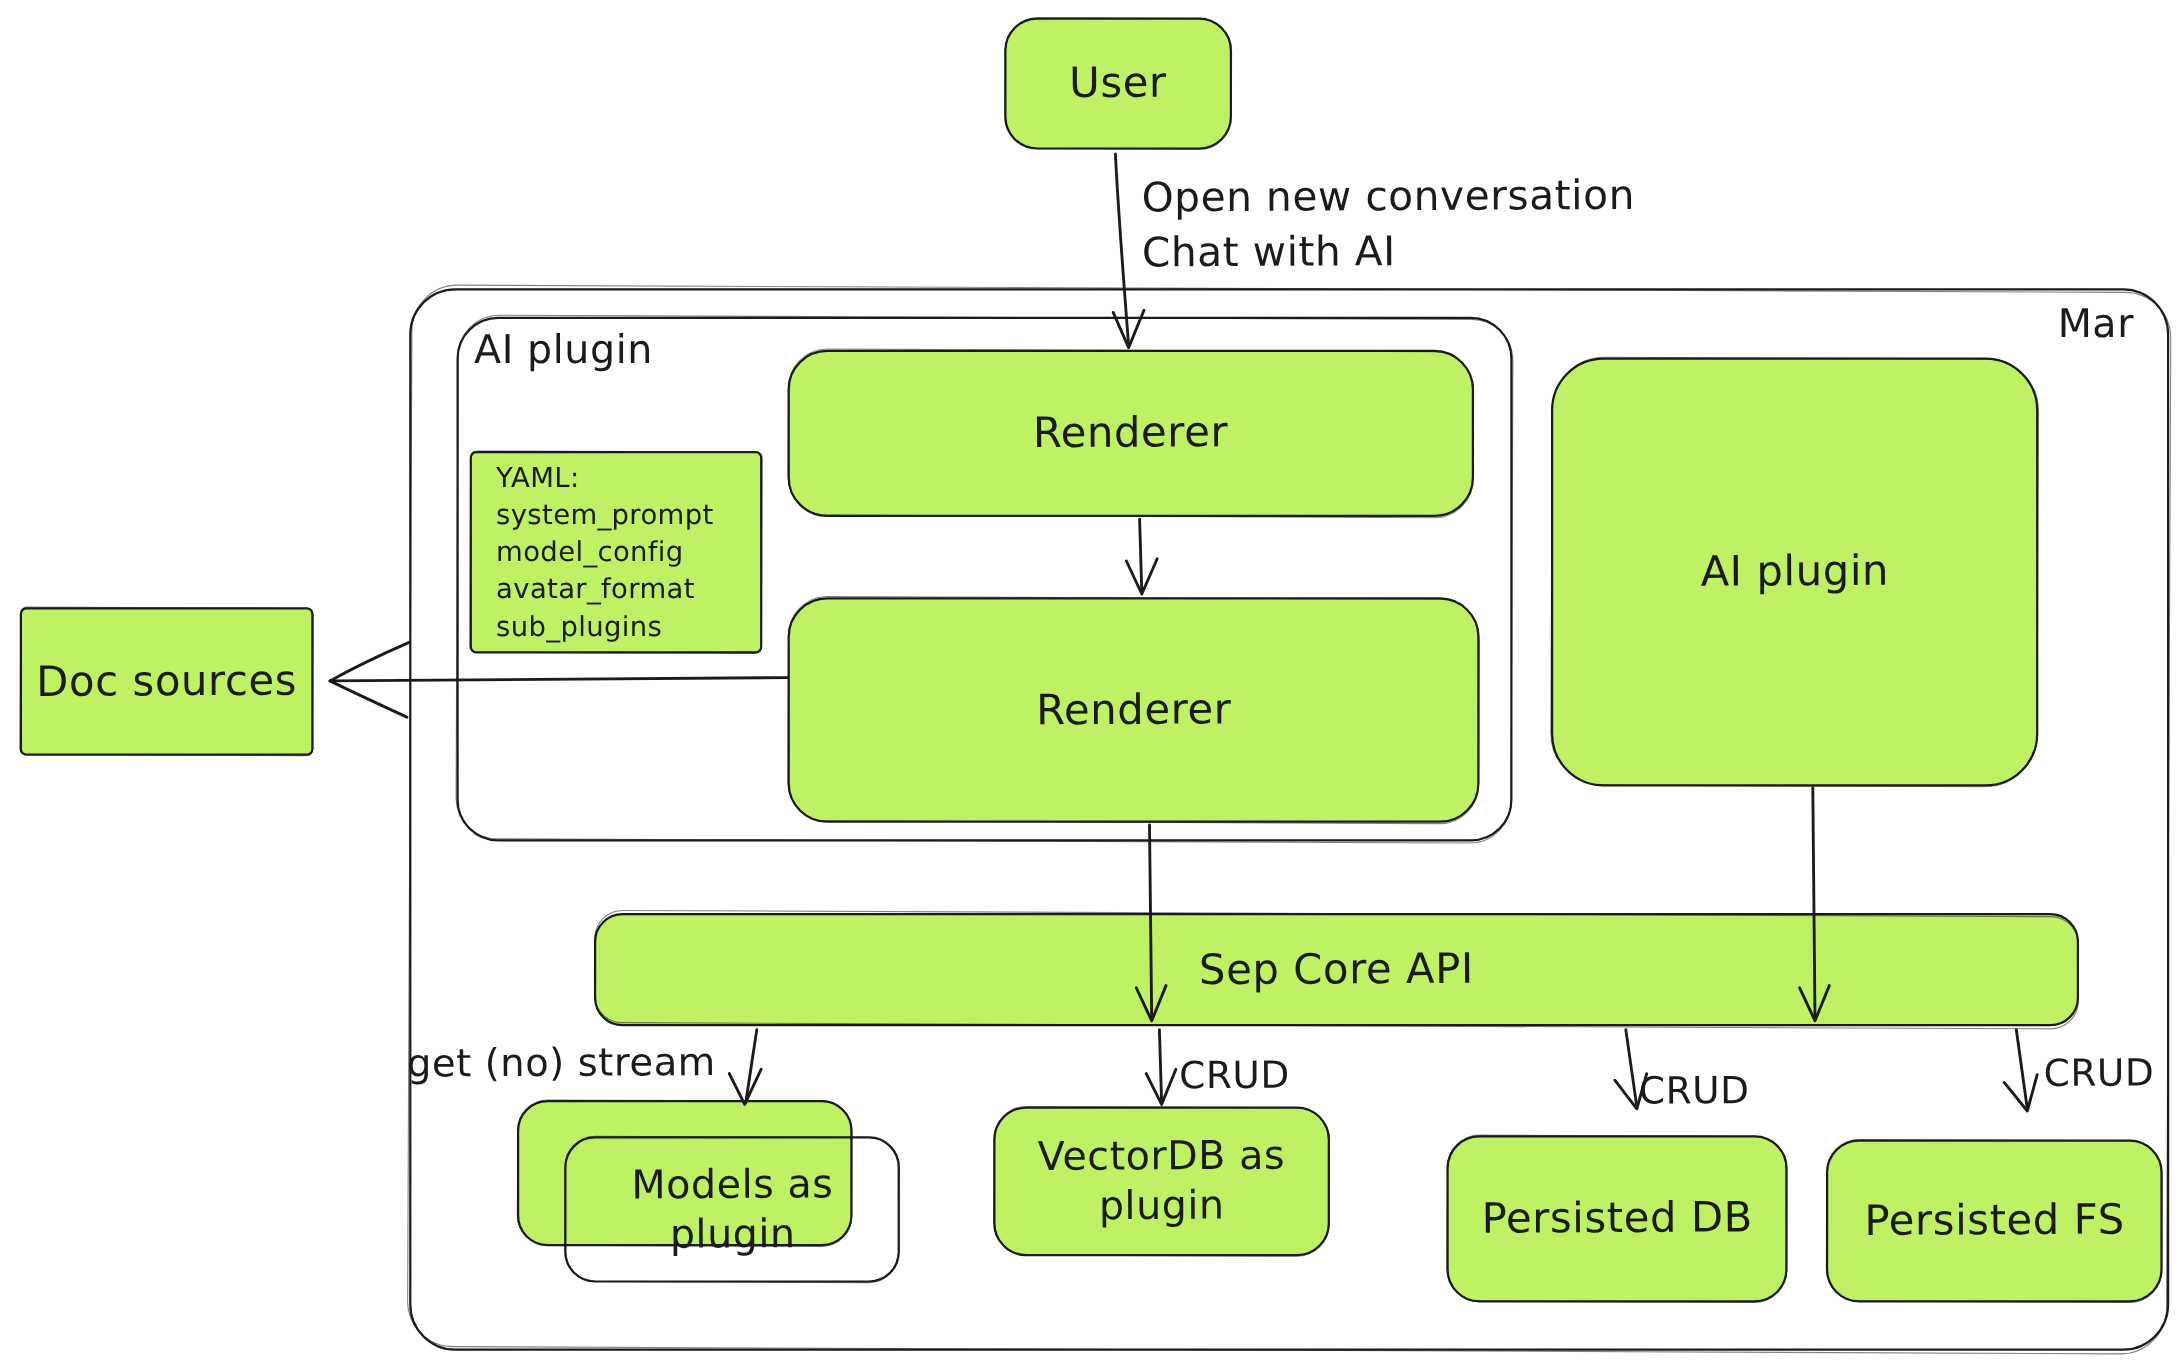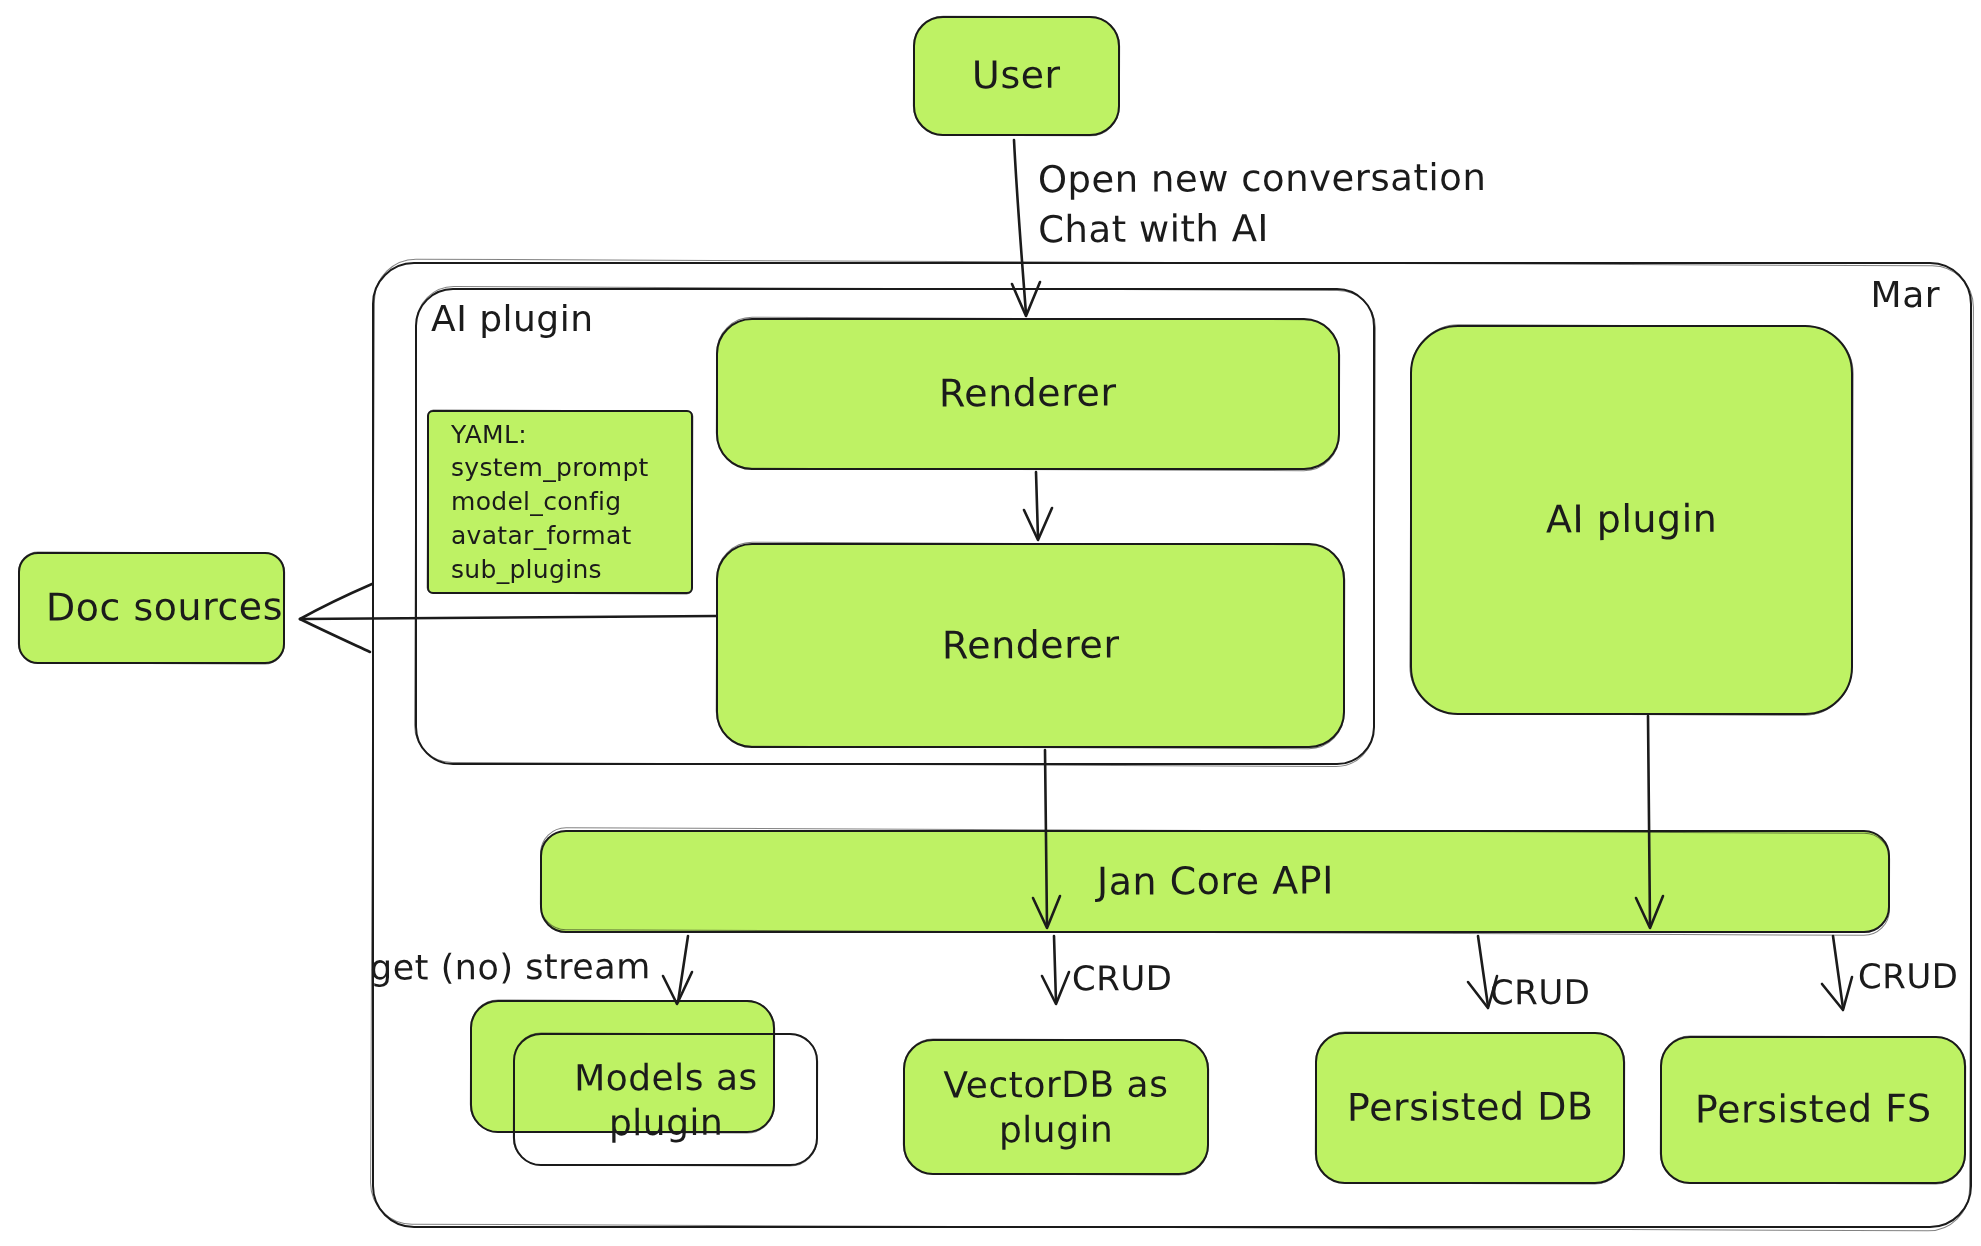--- a/index.html
+++ b/index.html
@@ -101,38 +101,38 @@
 system_prompt
 model_config
 avatar_format
 sub_plugins</span>
   </div>
 
   <div class="box" style="left:716px; top:543px; width:629px; height:205px; border-radius:36px;">
     <span class="label">Renderer</span>
   </div>
 
-  <div class="box" style="left:18px; top:552px; width:267px; height:112px; border-radius:20px;justify-content:flex-end;">
+  <div class="box" style="left:18px; top:552px; width:267px; height:135px; border-radius:6px;">
     <span class="label">Doc sources</span>
   </div>
 
   <div class="box" style="left:1410px; top:325px; width:443px; height:390px; border-radius:48px;">
     <span class="label">AI plugin</span>
   </div>
 
   <div class="box" style="left:540px; top:830px; width:1350px; height:103px; border-radius:26px;">
-    <span class="label">Jan Core API</span>
+    <span class="label">Sep Core API</span>
   </div>
 
   <div class="box" style="left:470px; top:1000px; width:305px; height:133px; border-radius:28px;"></div>
   <div class="box" style="left:513px; top:1033px; width:305px; height:133px; border-radius:28px; background:transparent;">
     <span class="label wrap" style="font-size:36px;">Models as plugin</span>
   </div>
 
-  <div class="box" style="left:903px; top:1006px; width:306px; height:136px; border-radius:30px;margin-top:33px;">
+  <div class="box" style="left:903px; top:1006px; width:306px; height:136px; border-radius:30px;">
     <span class="label wrap" style="font-size:36px;">VectorDB as plugin</span>
   </div>
 
   <div class="box" style="left:1315px; top:1032px; width:310px; height:152px; border-radius:30px;">
     <span class="label">Persisted DB</span>
   </div>
 
   <div class="box" style="left:1660px; top:1036px; width:306px; height:148px; border-radius:30px;">
     <span class="label">Persisted FS</span>
   </div>

